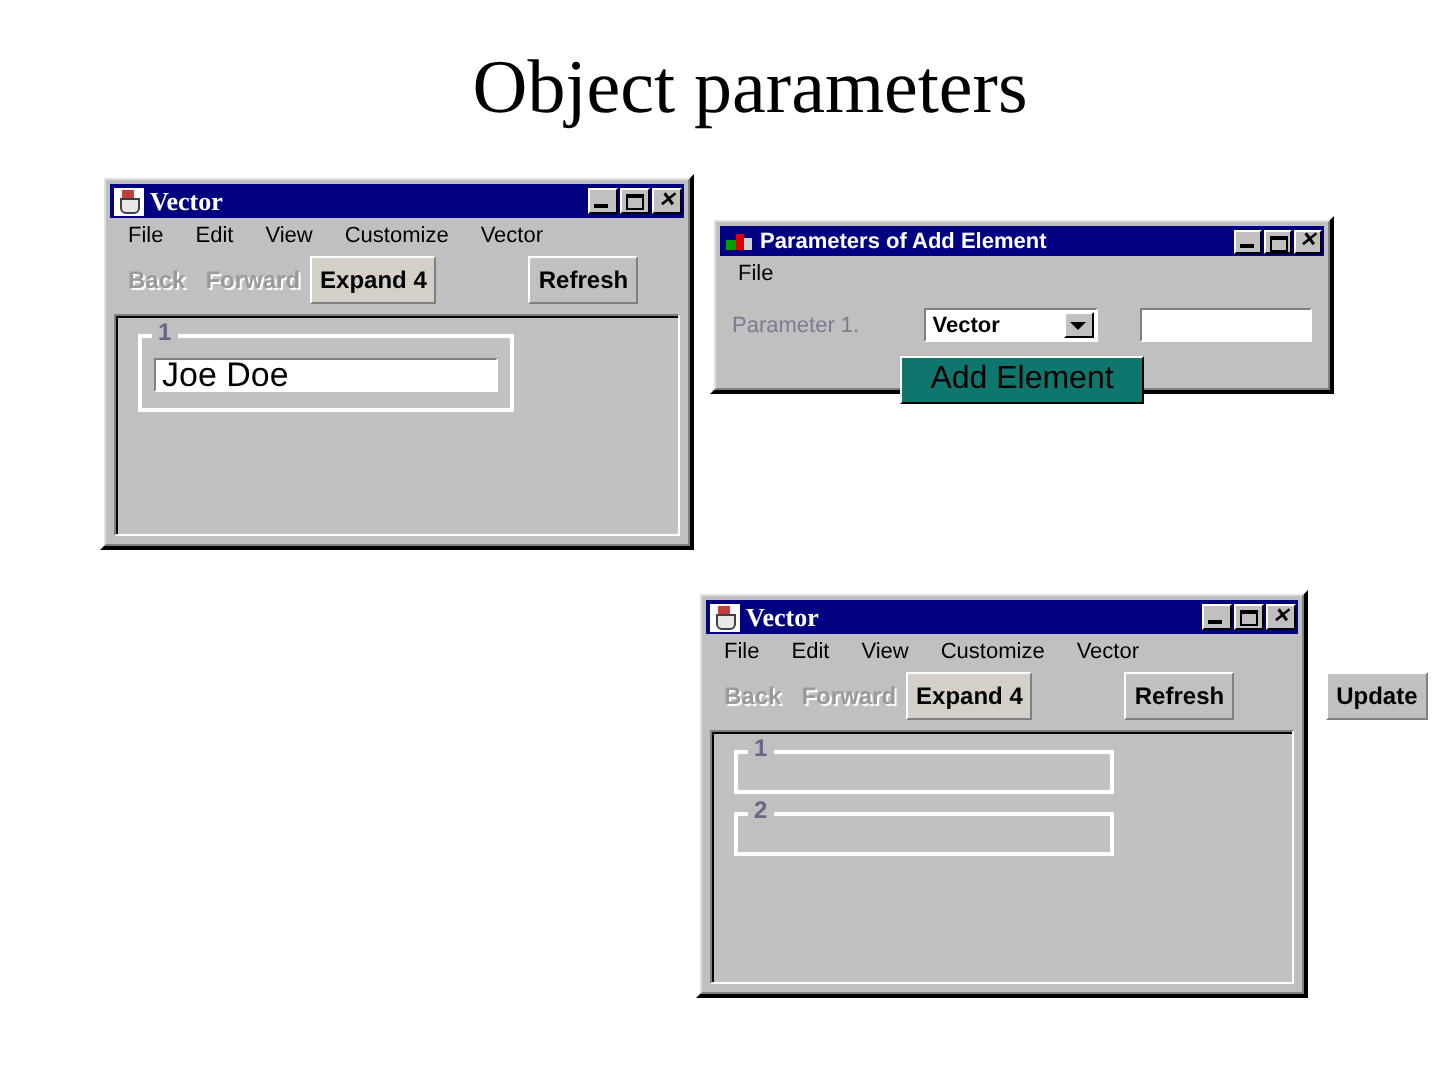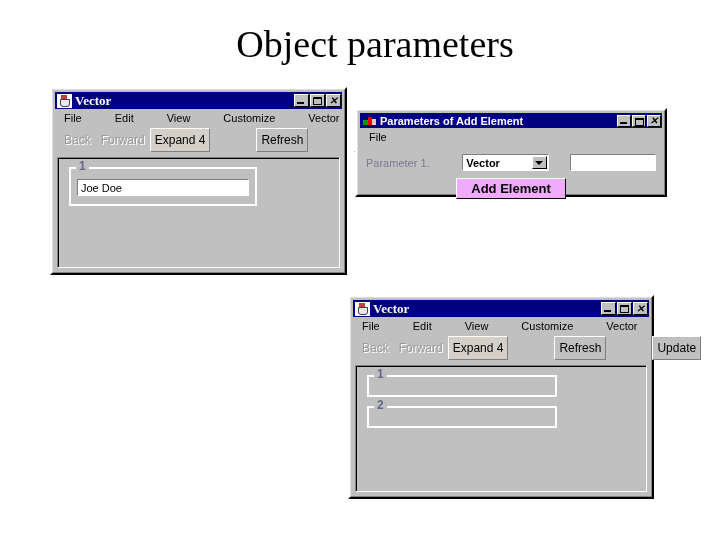--- a/index.html
+++ b/index.html
@@ -95,21 +95,21 @@
     color:#000;font-size:10px;font-weight:bold;
     display:flex;align-items:center;justify-content:center;
     font-family:"Liberation Sans", sans-serif;
     line-height:1;
   }
 
   .menubar{
     height:18px;
     display:flex;align-items:center;
     padding-left:9px;
-    gap:33px;
+    gap:16px;
     background:#c0c0c0;
   }
   .menu-item{
     font-size:11px;color:#000;white-space:nowrap;
   }
 
   .toolbar{
     height:24px;
     display:flex;align-items:stretch;
     background:#c0c0c0;
@@ -125,20 +125,21 @@
   }
   .tbtn{
     display:flex;align-items:center;justify-content:center;
     padding:0 4px;
     font-size:12px;
     color:#000;
     background:#c0c0c0;
     border:1px solid transparent;
     box-sizing:border-box;
     white-space:nowrap;
+    font-weight:bold;
   }
   .tbtn.raised{
     border-top-color:#ffffff;border-left-color:#ffffff;
     border-right-color:#808080;border-bottom-color:#808080;margin-left:46px;
   }
   .tbtn.flat{
     border-top-color:#ffffff;border-left-color:#ffffff;
     border-right-color:#808080;border-bottom-color:#808080;
     background:#d4d0c8;
   }
@@ -189,21 +190,21 @@
   .textfield{
     height:17px;
     background:#ffffff;
     border-top:1px solid #808080;
     border-left:1px solid #808080;
     border-right:1px solid #ffffff;
     border-bottom:1px solid #ffffff;
     box-sizing:border-box;
     display:flex;align-items:center;
     padding-left:3px;
-    font-size:11px;
+    font-size:17px;
     color:#000;
     font-family:"Liberation Sans", sans-serif;
   }
 
   
   .dlg-body{
     padding:5px 6px 6px 6px;
   }
   .dlg-row{
     display:flex;align-items:center;
@@ -257,22 +258,22 @@
     border-bottom:1px solid #ffffff;
     box-sizing:border-box;
     margin-left:5px;
   }
   .dlg-btnrow{
     display:flex;justify-content:center;
     margin-top:7px;
   }
   .dlg-btn{
     padding:2px 14px;
-    font-size:13px;font-weight:bold;color:#000;
-    background:#f0abfc;
+    font-size:16px;font-weight:normal;color:#000;
+    background:#0f766e;
     border-top:1px solid #ffffff;
     border-left:1px solid #ffffff;
     border-right:1px solid #000000;
     border-bottom:1px solid #000000;
     box-sizing:border-box;
     white-space:nowrap;
   }
   .java-cup{
     position:absolute;left:0;top:0;width:15px;height:14px;
     background:#ffffff;

